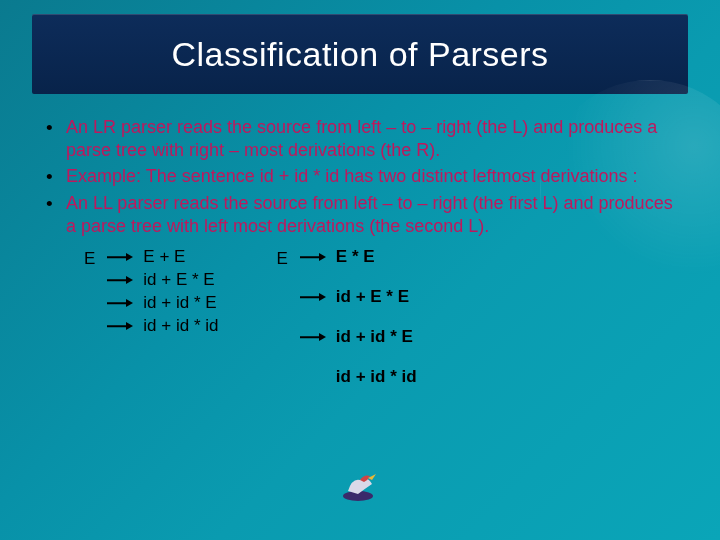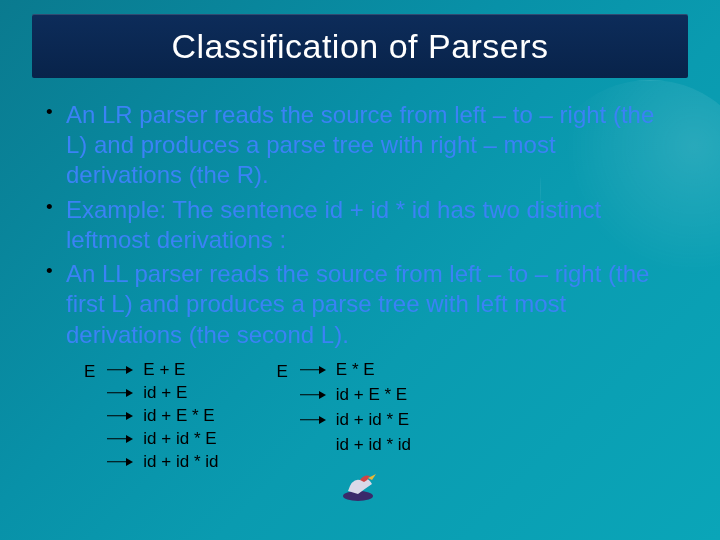--- a/index.html
+++ b/index.html
@@ -19,21 +19,21 @@
     background:
       linear-gradient(180deg, rgba(255,255,255,0.15) 0, rgba(255,255,255,0.15) 1px, transparent 1px, transparent 22px) repeat,
       linear-gradient(90deg, rgba(255,255,255,0.15) 0, rgba(255,255,255,0.15) 1px, transparent 1px, transparent 22px) repeat,
       radial-gradient(circle at 70% 30%, rgba(255,255,255,0.25), transparent 60%);
     border-radius: 50%;
     opacity: 0.5;
     pointer-events: none;
   }
   .title-bar {
     margin: 14px 32px 0 32px;
-    height: 64px;
+    height: 80px;
     background: linear-gradient(180deg, #0d2c5a 0%, #08234a 100%);
     border-radius: 2px;
     display: flex;
     align-items: center;
     justify-content: center;
     box-shadow: 0 1px 0 rgba(255,255,255,0.15) inset;
   }
   .title-bar h1 {
     color: #ffffff;
     font-size: 34px;
@@ -42,24 +42,24 @@
   }
   .content {
     margin: 22px 44px 0 44px;
   }
   ul.bullets {
     list-style: none;
   }
   ul.bullets > li {
     position: relative;
     padding-left: 22px;
-    font-size: 24px;
+    font-size: 18px;
     line-height: 1.26;
     margin-bottom: 4px;
-    color: #3b82f6;
+    color: #be185d;
   }
   ul.bullets > li::before {
     content: "•";
     position: absolute;
     left: 2px;
     top: 0;
     color: #000;
     font-size: 19px;
   }
   .derivations {
@@ -109,21 +109,21 @@
     position: absolute;
     right: 0; top: 50%;
     width: 0; height: 0;
     border-left: 7px solid #000;
     border-top: 4px solid transparent;
     border-bottom: 4px solid transparent;
     transform: translateY(-50%);
   }
   .deriv-text { white-space: nowrap; }
   .col-b { margin-left: 30px; }
-  .col-b .deriv-lines { gap: 5px; }
+  .col-b .deriv-lines { gap: 20px; font-weight: bold; }
   .logo {
     position: absolute;
     left: 338px;
     top: 466px;
     width: 40px;
     height: 36px;
   }
 </style>
 </head>
 <body>
@@ -142,24 +142,20 @@
   </ul>
 
   <div class="derivations">
 
     <div class="deriv-col">
       <div class="deriv-left-sym">E</div>
       <div class="deriv-lines">
         <div class="deriv-line">
           <span class="arrow"></span>
           <span class="deriv-text">E + E</span>
-        </div>
-        <div class="deriv-line">
-          <span class="arrow"></span>
-          <span class="deriv-text">id + E</span>
         </div>
         <div class="deriv-line">
           <span class="arrow"></span>
           <span class="deriv-text">id + E * E</span>
         </div>
         <div class="deriv-line">
           <span class="arrow"></span>
           <span class="deriv-text">id + id * E</span>
         </div>
         <div class="deriv-line">

